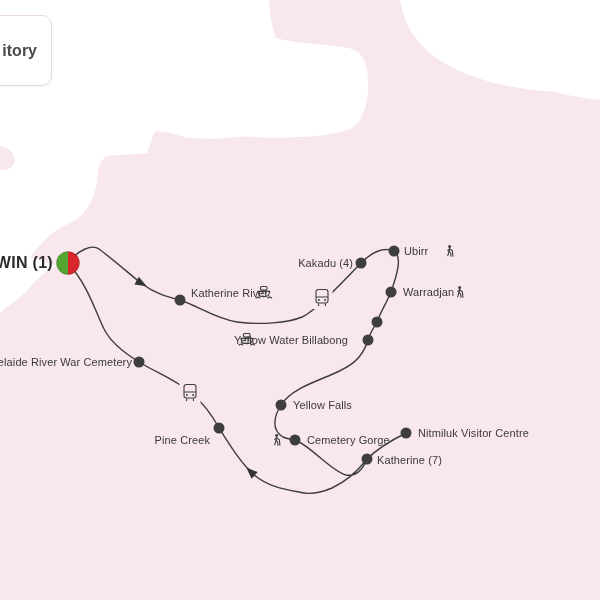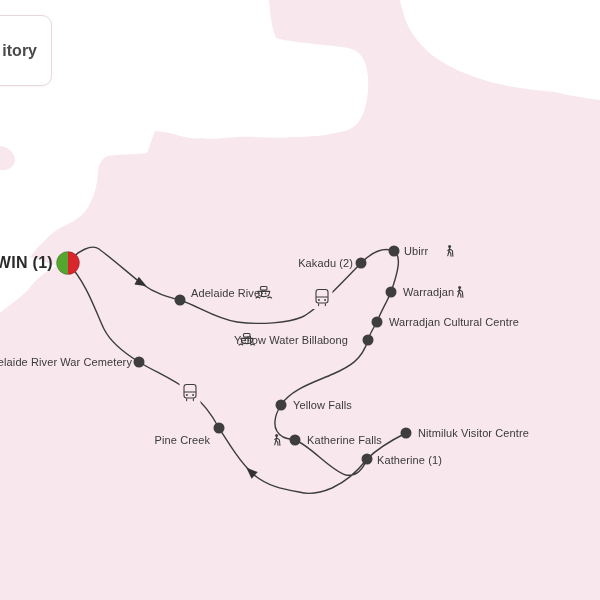--- a/index.html
+++ b/index.html
@@ -174,30 +174,29 @@
 
     <g transform="translate(273,434)">
       <circle class="ico-fill" cx="3.6" cy="1.5" r="1.5"></circle>
       <path class="ico" d="M3.6,3.2 L3,6.4 L4.7,8.1 L5,11.2"></path>
       <path class="ico" d="M3,6.4 L1.7,10.8"></path>
       <path class="ico" d="M3.7,4 L5.7,5.3 M3.5,4.3 L1.8,5.5"></path>
       <path class="ico" d="M6.4,5.7 L6.9,11.2"></path>
     </g>
   </svg>
 
-  <div class="lbl" style="left:191px;top:293px">Adelaide River</div>
-  <div class="lbl" style="right:247px;top:263px">Kakadu (2)</div>
+  <div class="lbl" style="left:191px;top:293px">Katherine River</div>
+  <div class="lbl" style="right:247px;top:263px">Kakadu (4)</div>
   <div class="lbl" style="left:404px;top:251px">Ubirr</div>
   <div class="lbl" style="left:403px;top:292px">Warradjan</div>
-  <div class="lbl" style="left:389px;top:322px">Warradjan Cultural Centre</div>
   <div class="lbl" style="right:252px;top:340px">Yellow Water Billabong</div>
   <div class="lbl" style="left:293px;top:405px">Yellow Falls</div>
-  <div class="lbl" style="left:307px;top:440px">Katherine Falls</div>
+  <div class="lbl" style="left:307px;top:440px">Cemetery Gorge</div>
   <div class="lbl" style="left:418px;top:433px">Nitmiluk Visitor Centre</div>
-  <div class="lbl" style="left:377px;top:460px">Katherine (1)</div>
+  <div class="lbl" style="left:377px;top:460px">Katherine (7)</div>
   <div class="lbl" style="right:390px;top:440px">Pine Creek</div>
   <div class="lbl" style="right:468px;top:362px">Adelaide River War Cemetery</div>
 
   <div class="lbl darwin-lbl" style="right:547px;top:263px">WIN (1)</div>
 
   <div class="region-box">
     <span>itory</span>
   </div>
 
 </div>

